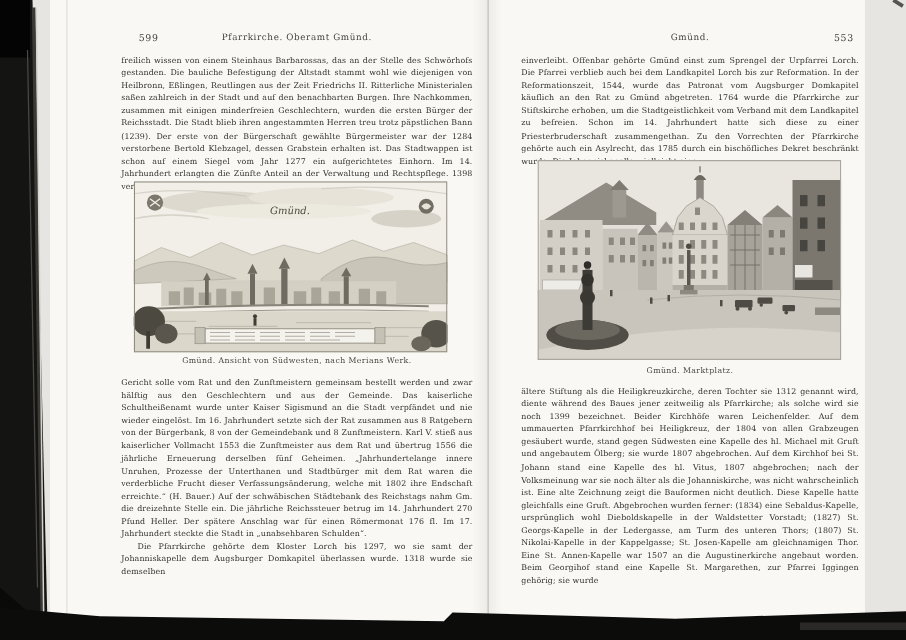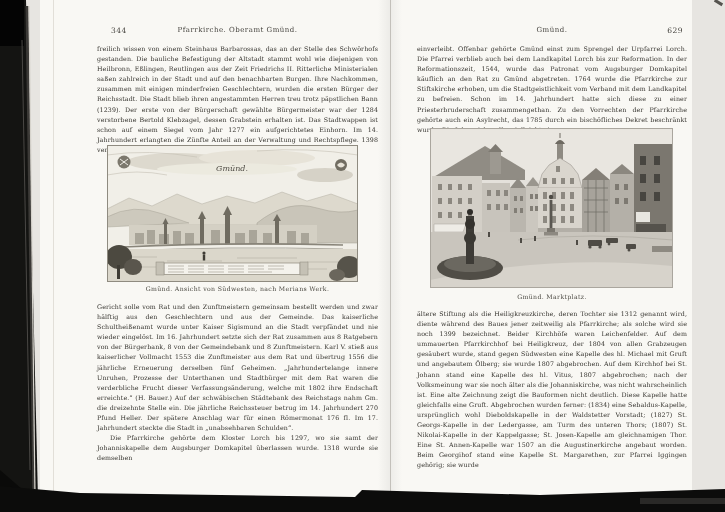--- a/index.html
+++ b/index.html
@@ -61,21 +61,21 @@
 <div id="stage">
 
   <div class="page-surface"></div>
   <div class="page-edge-line"></div>
   <div class="gutter-shade"></div>
   <div class="gutter-line"></div>
   <div class="corner-tick"></div>
 
   <div class="pagecol" id="left-col">
     <div class="runhead">
-      <span class="pgnum">344</span>
+      <span class="pgnum">599</span>
       <span class="title">Pfarrkirche. Oberamt Gmünd.</span>
     </div>
 
     <div class="bodytext" id="left-text-top">
       <p>freilich wissen von einem Steinhaus Barbarossas, das an der Stelle des Schwörhofs gestanden. Die bauliche Befestigung der Altstadt stammt wohl wie diejenigen von Heilbronn, Eßlingen, Reutlingen aus der Zeit Friedrichs II. Ritterliche Ministerialen saßen zahlreich in der Stadt und auf den benachbarten Burgen. Ihre Nachkommen, zusammen mit einigen minderfreien Geschlechtern, wurden die ersten Bürger der Reichsstadt. Die Stadt blieb ihren angestammten Herren treu trotz päpstlichen Bann (1239). Der erste von der Bürgerschaft gewählte Bürgermeister war der 1284 verstorbene Bertold Klebzagel, dessen Grabstein erhalten ist. Das Stadtwappen ist schon auf einem Siegel vom Jahr 1277 ein aufgerichtetes Einhorn. Im 14. Jahrhundert erlangten die Zünfte Anteil an der Verwaltung und Rechtspflege. 1398 verfügt König Wenzel, daß</p>
     </div>
 
     <div class="figure" id="fig-engraving">
       <svg viewBox="0 0 251 137" width="251" height="137">
         <rect width="251" height="137" fill="#f1efe8"></rect>
@@ -154,21 +154,21 @@
 
     <div class="bodytext" id="left-text-bottom">
       <p>Gericht solle vom Rat und den Zunftmeistern gemeinsam bestellt werden und zwar hälftig aus den Geschlechtern und aus der Gemeinde. Das kaiserliche Schultheißenamt wurde unter Kaiser Sigismund an die Stadt verpfändet und nie wieder eingelöst. Im 16. Jahrhundert setzte sich der Rat zusammen aus 8 Ratgebern von der Bürgerbank, 8 von der Gemeindebank und 8 Zunftmeistern. Karl V. stieß aus kaiserlicher Vollmacht 1553 die Zunftmeister aus dem Rat und übertrug 1556 die jährliche Erneuerung derselben fünf Geheimen. „Jahrhundertelange innere Unruhen, Prozesse der Unterthanen und Stadtbürger mit dem Rat waren die verderbliche Frucht dieser Verfassungsänderung, welche mit 1802 ihre Endschaft erreichte.“ (H. Bauer.) Auf der schwäbischen Städtebank des Reichstags nahm Gm. die dreizehnte Stelle ein. Die jährliche Reichssteuer betrug im 14. Jahrhundert 270 Pfund Heller. Der spätere Anschlag war für einen Römermonat 176 fl. Im 17. Jahrhundert steckte die Stadt in „unabsehbaren Schulden“.</p>
       <p class="indent">Die Pfarrkirche gehörte dem Kloster Lorch bis 1297, wo sie samt der Johanniskapelle dem Augsburger Domkapitel überlassen wurde. 1318 wurde sie demselben</p>
     </div>
   </div>
 
   <div class="pagecol" id="right-col">
     <div class="runhead">
       <span class="title">Gmünd.</span>
-      <span class="pgnum">629</span>
+      <span class="pgnum">553</span>
     </div>
 
     <div class="bodytext" id="right-text-top">
       <p>einverleibt. Offenbar gehörte Gmünd einst zum Sprengel der Urpfarrei Lorch. Die Pfarrei verblieb auch bei dem Landkapitel Lorch bis zur Reformation. In der Reformationszeit, 1544, wurde das Patronat vom Augsburger Domkapitel käuflich an den Rat zu Gmünd abgetreten. 1764 wurde die Pfarrkirche zur Stiftskirche erhoben, um die Stadtgeistlichkeit vom Verband mit dem Landkapitel zu befreien. Schon im 14. Jahrhundert hatte sich diese zu einer Priesterbruderschaft zusammengethan. Zu den Vorrechten der Pfarrkirche gehörte auch ein Asylrecht, das 1785 durch ein bischöfliches Dekret beschränkt wurde. Die Johanniskapelle, vielleicht eine</p>
     </div>
 
     <div class="figure" id="fig-photo">
       <svg viewBox="0 0 243 160" width="243" height="160">
         <rect width="243" height="160" fill="#e4e1db"></rect>
         <rect width="243" height="52" fill="#e9e6e0"></rect>

